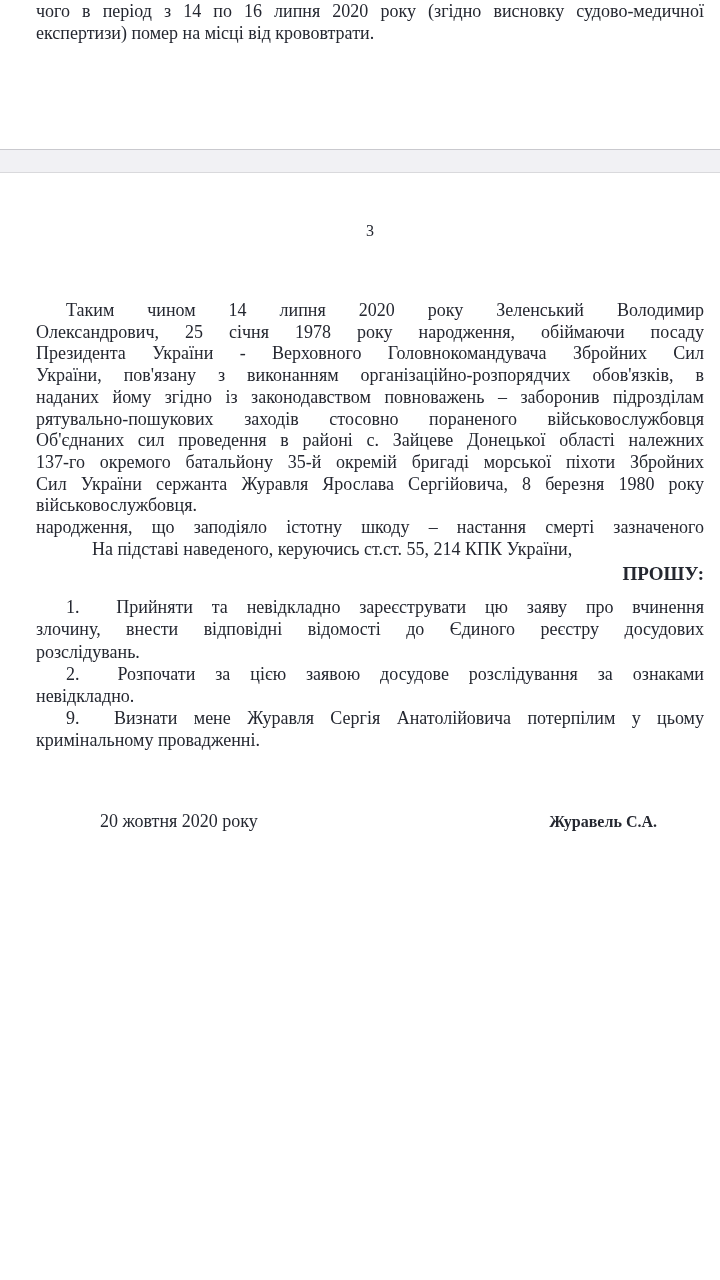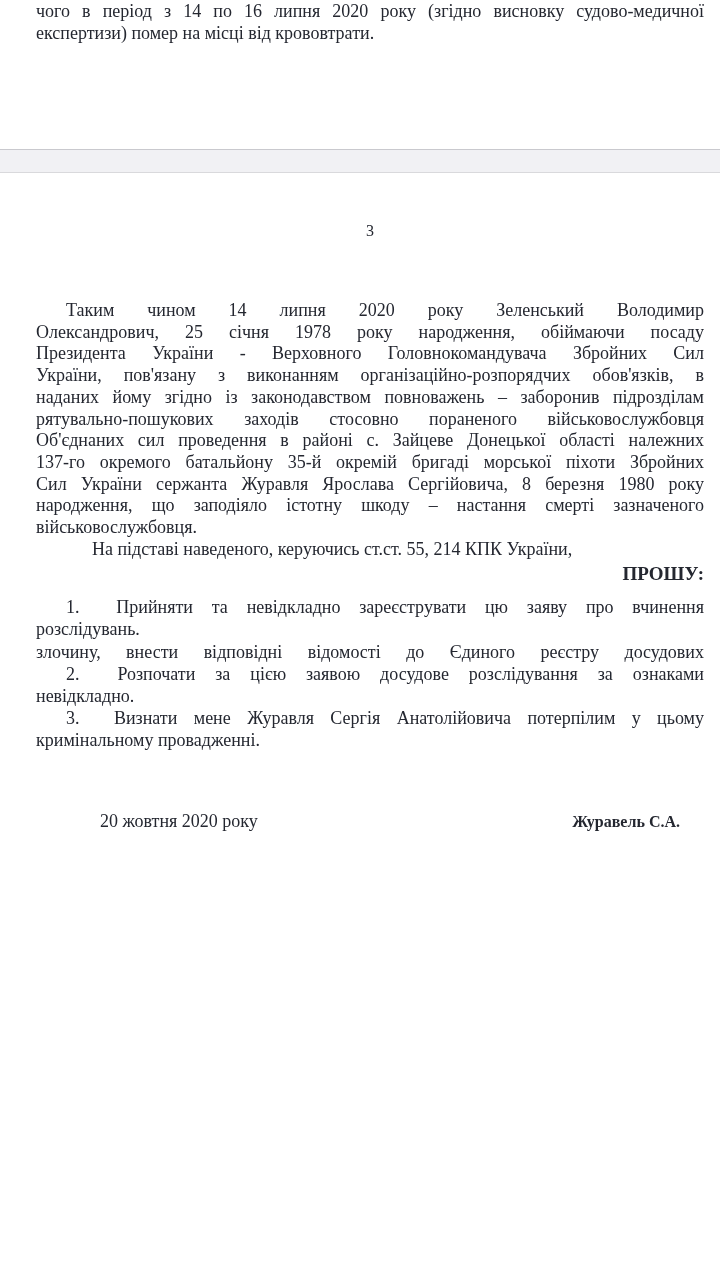--- a/index.html
+++ b/index.html
@@ -37,21 +37,21 @@
 
   .heading {
     margin-top: 3px;
     text-align: right;
     font-weight: bold;
     font-size: 19px;
   }
   .items { margin-top: 11px; line-height: 22.2px; }
 
   .sig {
-    position: absolute; left: 36px; right: 8px; top: 810px;
+    position: absolute; left: 36px; right: 31px; top: 810px;
     display: flex; justify-content: space-between; align-items: baseline;
     padding-left: 64px; padding-right: 32px;
     font-size: 18px; line-height: 22px; gap: 43px;
   }
   .sig .name { font-weight: bold; font-size: 16px; }
 </style>
 </head>
 <body>
 
 <div class="region frag">
@@ -68,40 +68,40 @@
   <div>
     <div class="line full ind">Таким чином 14 липня 2020 року Зеленський Володимир</div>
     <div class="line full">Олександрович, 25 січня 1978 року народження, обіймаючи посаду</div>
     <div class="line full">Президента України - Верховного Головнокомандувача Збройних Сил</div>
     <div class="line full">України, пов'язану з виконанням організаційно-розпорядчих обов'язків, в</div>
     <div class="line full">наданих йому згідно із законодавством повноважень – заборонив підрозділам</div>
     <div class="line full">рятувально-пошукових заходів стосовно пораненого військовослужбовця</div>
     <div class="line full">Об'єднаних сил проведення в районі с. Зайцеве Донецької області належних</div>
     <div class="line full">137-го окремого батальйону 35-й окремій бригаді морської піхоти Збройних</div>
     <div class="line full">Сил України сержанта Журавля Ярослава Сергійовича, 8 березня 1980 року</div>
+    <div class="line">військовослужбовця.</div>
     <div class="line full">народження, що заподіяло істотну шкоду – настання смерті зазначеного</div>
-    <div class="line">військовослужбовця.</div>
   </div>
 
   <div class="line ind2">На підставі наведеного, керуючись ст.ст. 55, 214 КПК України,</div>
 
   <div class="heading">ПРОШУ:</div>
 
   <div class="items">
     <div>
       <div class="line full ind">1.  Прийняти та невідкладно зареєструвати цю заяву про вчинення</div>
+      <div class="line full">злочину, внести відповідні відомості до Єдиного реєстру досудових</div>
       <div class="line">розслідувань.</div>
-      <div class="line full">злочину, внести відповідні відомості до Єдиного реєстру досудових</div>
     </div>
     <div>
       <div class="line full ind">2.  Розпочати за цією заявою досудове розслідування за ознаками</div>
       <div class="line">невідкладно.</div>
     </div>
     <div>
-      <div class="line full ind">3.  Визнати мене Журавля Сергія Анатолійовича потерпілим у цьому</div>
+      <div class="line full ind">9.  Визнати мене Журавля Сергія Анатолійовича потерпілим у цьому</div>
       <div class="line">кримінальному провадженні.</div>
     </div>
   </div>
 
 </div>
 
 <div class="sig">
   <span class="date">20 жовтня 2020 року</span>
   <span class="name">Журавель С.А.</span>
 </div>

